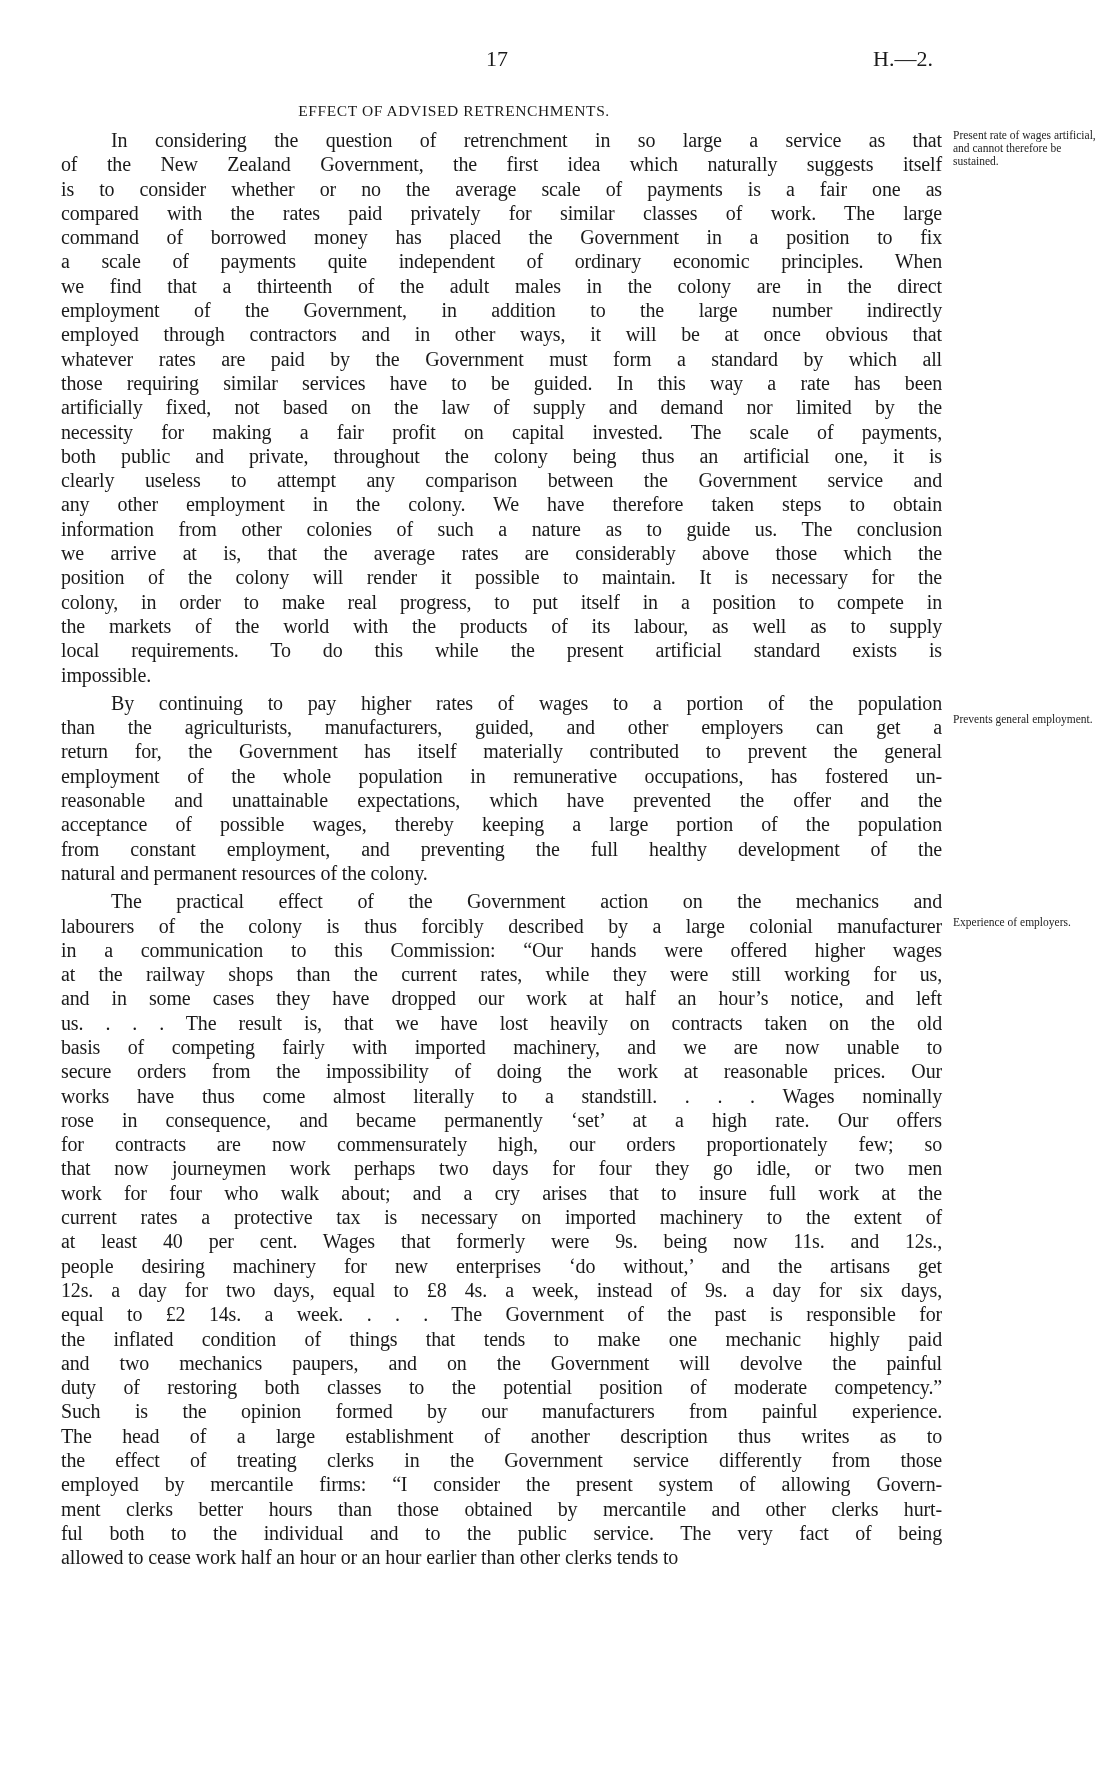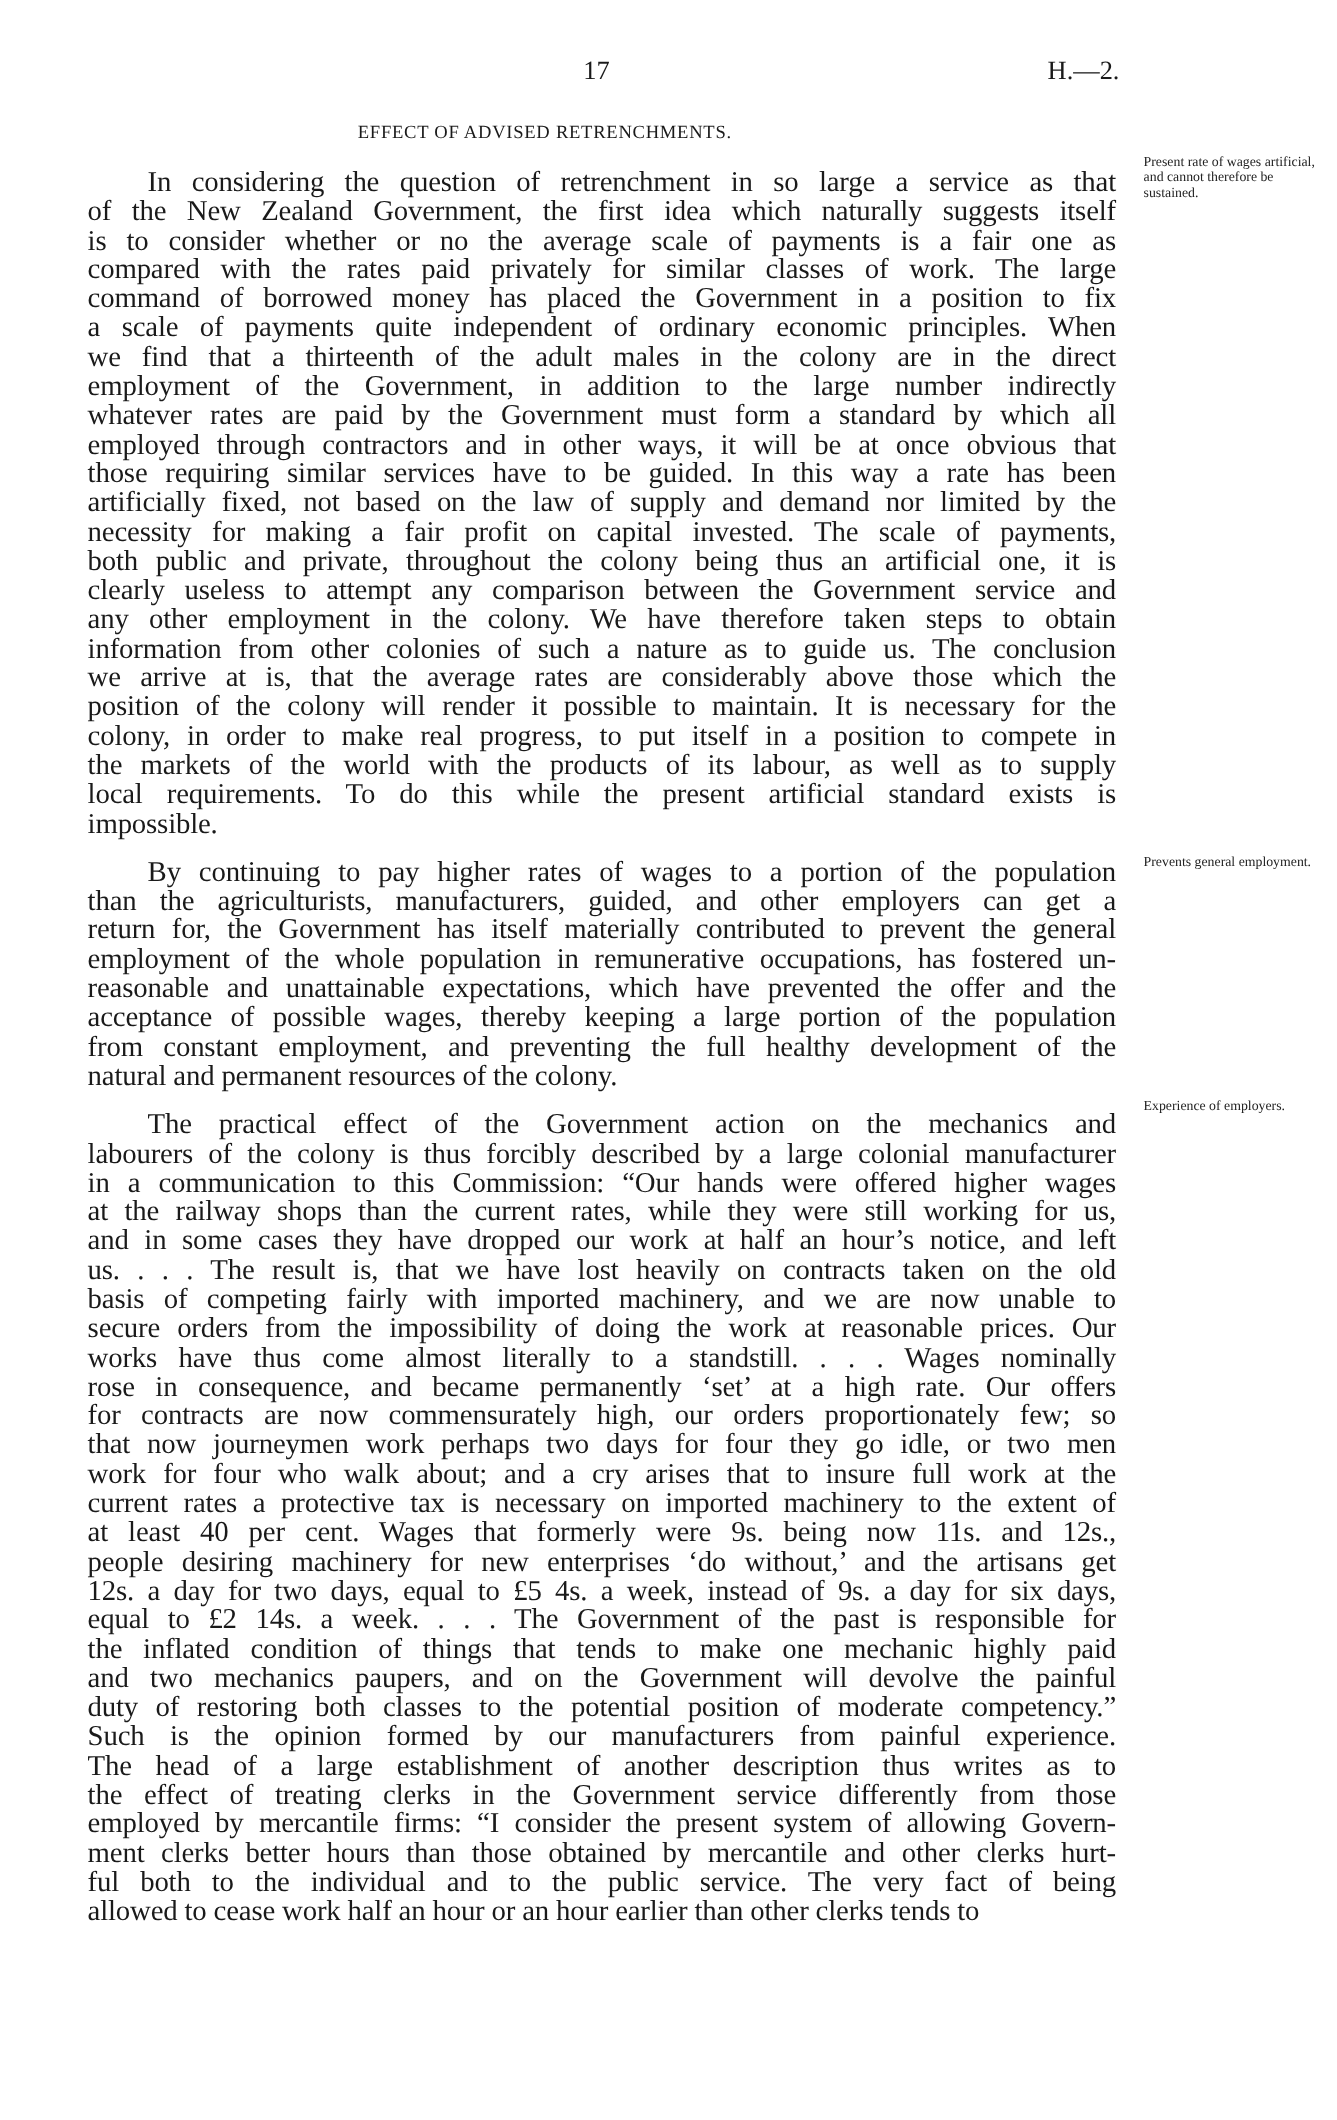--- a/index.html
+++ b/index.html
@@ -5,21 +5,21 @@
     html, body { margin: 0; padding: 0; background: #ffffff; }
     body { width: 1114px; height: 1767px; position: relative; overflow: hidden;
       font-family: "Liberation Serif", "DejaVu Serif", serif; color: #1a1a1a; }
     .header { position: absolute; top: 46px; left: 0; width: 982px; height: 30px; }
     .page-num { position: absolute; left: 486px; top: 0; font-size: 22px; }
     .doc-ref { position: absolute; left: 873px; top: 0; font-size: 22px; text-align: right; }
     .title { position: absolute; top: 102px; left: 0; width: 1068px; text-align: center;
       font-size: 15.5px; letter-spacing: 0.6px; padding-left: 0; }
     .title span { display: inline-block; margin-left: -160px; }
     .body-col { position: absolute; top: 124px; left: 57px; width: 889px; }
-    .para { margin: 16px; font-size: 24px; line-height: 24.3px; text-align: justify;
+    .para { margin: 4px; font-size: 20px; line-height: 24.3px; text-align: justify;
       text-align-last: left; letter-spacing: -0.15px; }
     .line { display: block; text-align: justify; text-align-last: justify; white-space: nowrap; height: 24.3px; }
     .line.last { text-align-last: left; }
     .sidenote { position: absolute; left: 953px; width: 150px; font-size: 11.5px;
       line-height: 13px; color: #222; }
   </style>
 </head>
 <body>
 
 <div class="header">
@@ -34,22 +34,22 @@
 <div class="body-col">
   <div class="para">
       <span class="line" style="padding-left: 50px;">In considering the question of retrenchment in so large a service as that</span>
       <span class="line">of the New Zealand Government, the first idea which naturally suggests itself</span>
       <span class="line">is to consider whether or no the average scale of payments is a fair one as</span>
       <span class="line">compared with the rates paid privately for similar classes of work.  The large</span>
       <span class="line">command of borrowed money has placed the Government in a position to fix</span>
       <span class="line">a scale of payments quite independent of ordinary economic principles.  When</span>
       <span class="line">we find that a thirteenth of the adult males in the colony are in the direct</span>
       <span class="line">employment of the Government, in addition to the large number indirectly</span>
+      <span class="line">employed through contractors and in other ways, it will be at once obvious that</span>
       <span class="line">whatever rates are paid by the Government must form a standard by which all</span>
-      <span class="line">employed through contractors and in other ways, it will be at once obvious that</span>
       <span class="line">those requiring similar services have to be guided.  In this way a rate has been</span>
       <span class="line">artificially fixed, not based on the law of supply and demand nor limited by the</span>
       <span class="line">necessity for making a fair profit on capital invested.  The scale of payments,</span>
       <span class="line">both public and private, throughout the colony being thus an artificial one, it is</span>
       <span class="line">clearly useless to attempt any comparison between the Government service and</span>
       <span class="line">any other employment in the colony.  We have therefore taken steps to obtain</span>
       <span class="line">information from other colonies of such a nature as to guide us.  The conclusion</span>
       <span class="line">we arrive at is, that the average rates are considerably above those which the</span>
       <span class="line">position of the colony will render it possible to maintain.  It is necessary for the</span>
       <span class="line">colony, in order to make real progress, to put itself in a position to compete in</span>
@@ -77,21 +77,21 @@
       <span class="line">basis of competing fairly with imported machinery, and we are now unable to</span>
       <span class="line">secure orders from the impossibility of doing the work at reasonable prices.  Our</span>
       <span class="line">works have thus come almost literally to a standstill.   .   .   .   Wages nominally</span>
       <span class="line">rose in consequence, and became permanently ‘set’ at a high rate.  Our offers</span>
       <span class="line">for contracts are now commensurately high, our orders proportionately few; so</span>
       <span class="line">that now journeymen work perhaps two days for four they go idle, or two men</span>
       <span class="line">work for four who walk about; and a cry arises that to insure full work at the</span>
       <span class="line">current rates a protective tax is necessary on imported machinery to the extent of</span>
       <span class="line">at least 40 per cent.  Wages that formerly were 9s. being now 11s. and 12s.,</span>
       <span class="line">people desiring machinery for new enterprises ‘do without,’ and the artisans get</span>
-      <span class="line">12s. a day for two days, equal to £5 4s. a week, instead of 9s. a day for six days,</span>
+      <span class="line">12s. a day for two days, equal to £8 4s. a week, instead of 9s. a day for six days,</span>
       <span class="line">equal to £2 14s. a week.   .   .   .   The Government of the past is responsible for</span>
       <span class="line">the inflated condition of things that tends to make one mechanic highly paid</span>
       <span class="line">and two mechanics paupers, and on the Government will devolve the painful</span>
       <span class="line">duty of restoring both classes to the potential position of moderate competency.”</span>
       <span class="line">Such is the opinion formed by our manufacturers from painful experience.</span>
       <span class="line">The head of a large establishment of another description thus writes as to</span>
       <span class="line">the effect of treating clerks in the Government service differently from those</span>
       <span class="line">employed by mercantile firms: “I consider the present system of allowing Govern-</span>
       <span class="line">ment clerks better hours than those obtained by mercantile and other clerks hurt-</span>
       <span class="line">ful both to the individual and to the public service.  The very fact of being</span>

